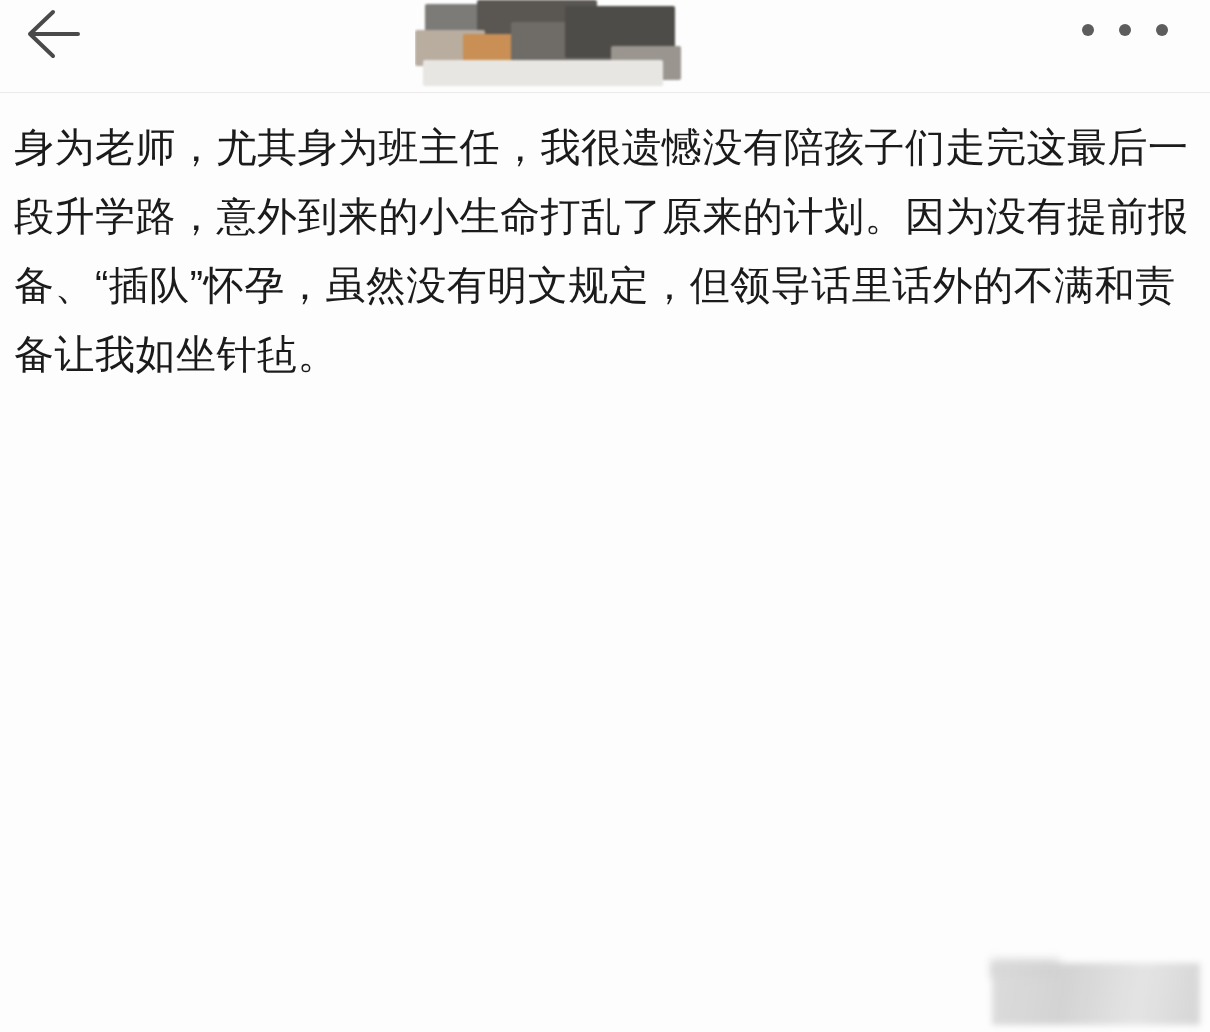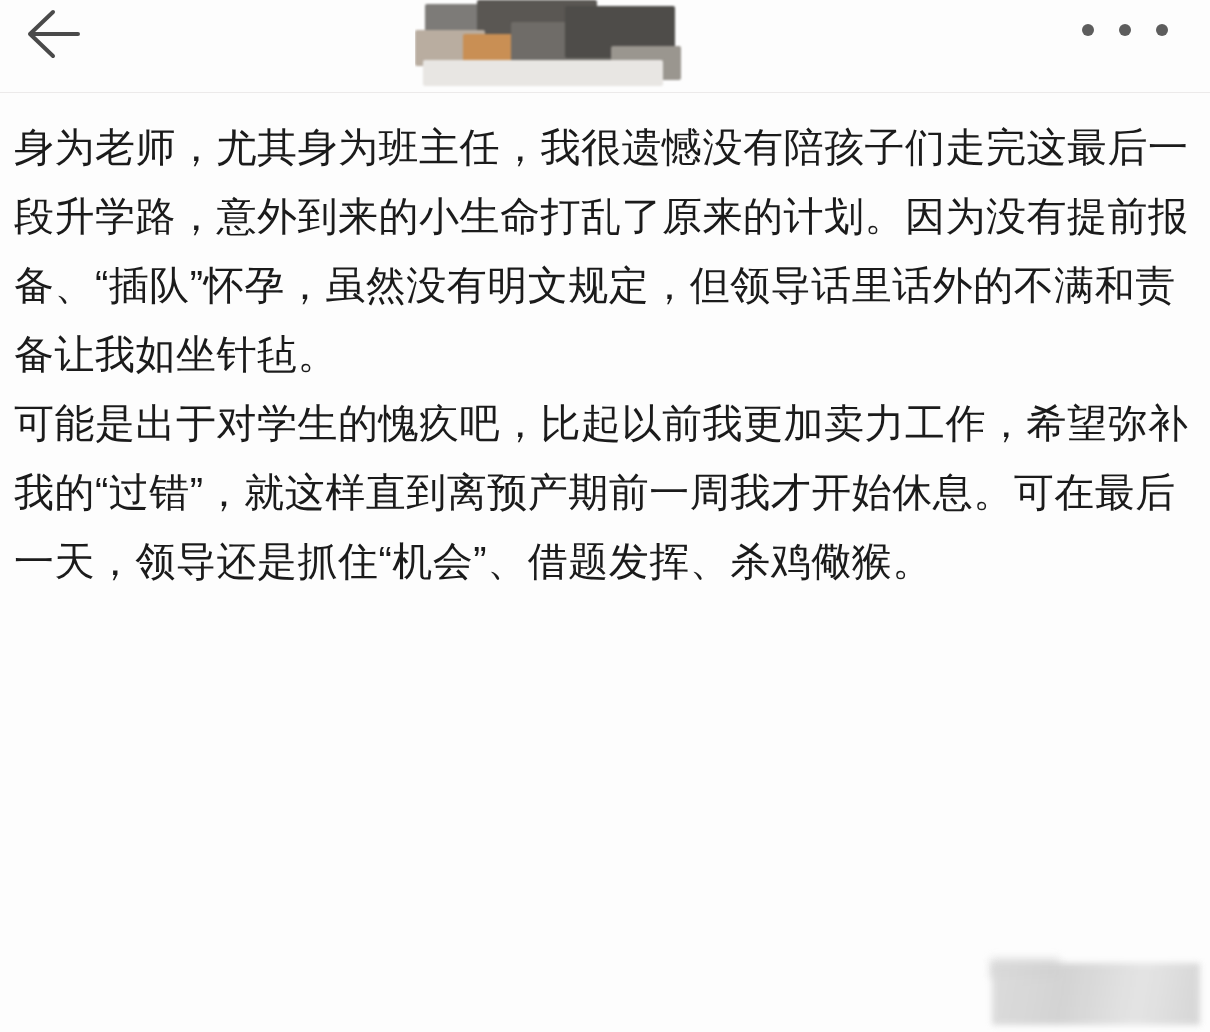--- a/index.html
+++ b/index.html
@@ -136,19 +136,18 @@
 
     <div class="more-btn">
       <span class="dot"></span>
       <span class="dot"></span>
       <span class="dot"></span>
     </div>
   </div>
 
   <div class="content">
     <p class="para">身为老师，尤其身为班主任，我很遗憾没有陪孩子们走完这最后一段升学路，意外到来的小生命打乱了原来的计划。因为没有提前报备、“插队”怀孕，虽然没有明文规定，但领导话里话外的不满和责备让我如坐针毡。</p>
-    <p class="para">可能是出于对学生的愧疚吧，比起以前我更加卖力工作，希望弥补我的“过错”，就这样直到离预产期前一周我才开始休息。可在最后一天，领导还是抓住“机会”、借题发挥、杀鸡儆猴。</p>
 
     <div class="watermark2"></div>
     <div class="watermark"></div>
   </div>
 
 </div>
 
 </body></html>

